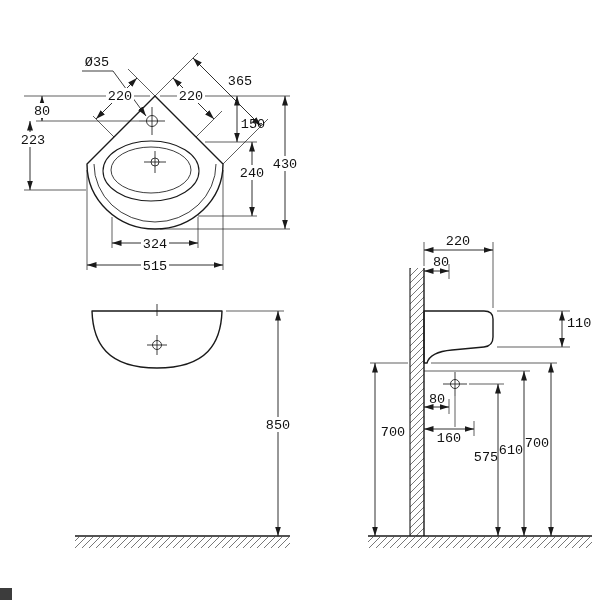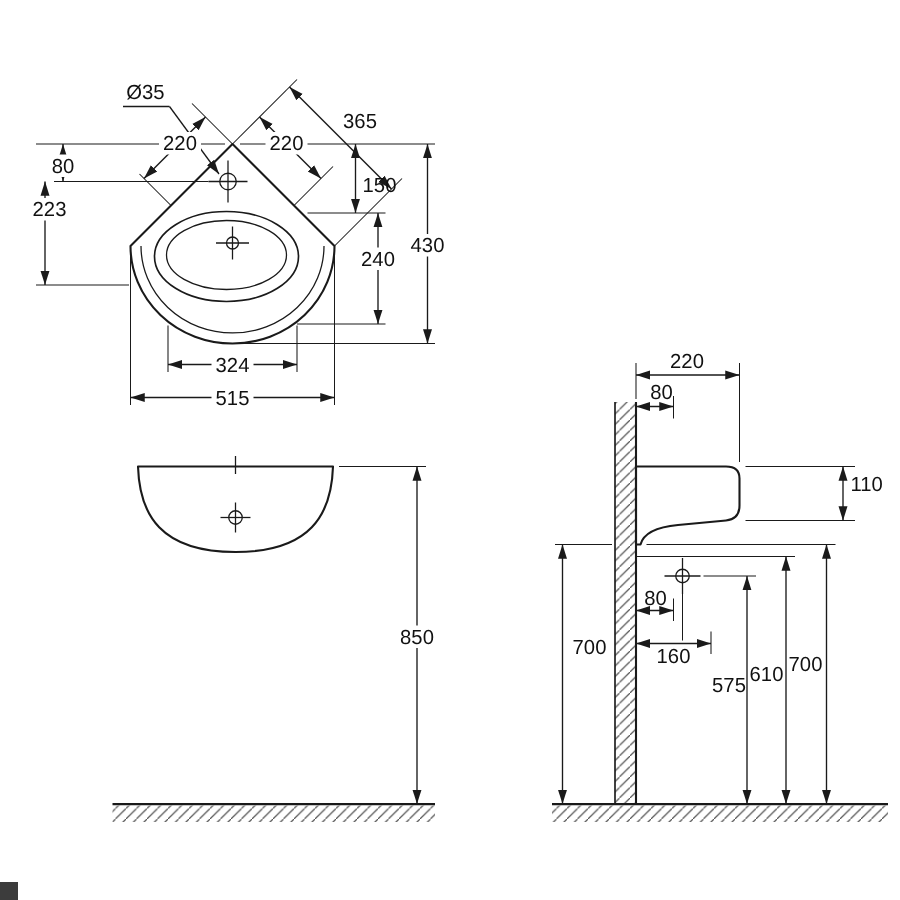--- a/index.html
+++ b/index.html
@@ -1,16 +1,16 @@
 <!DOCTYPE html>
 <html><head>
 <meta charset="utf-8">
 <style>
   html,body{margin:0;padding:0;background:#ffffff;}
-  .stage{width:600px;height:600px;position:relative;background:#fff;font-family:Liberation Sans, sans-serif;overflow:hidden;}
+  .stage{width:600px;height:600px;position:relative;background:#fff;font-family:Liberation Mono, monospace;overflow:hidden;}
   svg{display:block;}
   .outline{fill:none;stroke:#1a1a1a;stroke-width:1.4;stroke-linejoin:round;}
   .med{fill:none;stroke:#1a1a1a;stroke-width:1.1;}
   .thin{fill:none;stroke:#1a1a1a;stroke-width:0.85;}
   .dim{fill:none;stroke:#1a1a1a;stroke-width:0.9;}
   .ext{fill:none;stroke:#1a1a1a;stroke-width:0.7;}
   .floor{fill:none;stroke:#1a1a1a;stroke-width:1.5;}
   .dimtext{font-size:13.5px;fill:#111;}
   .mid{text-anchor:middle;}
   .bg{fill:#ffffff;}

